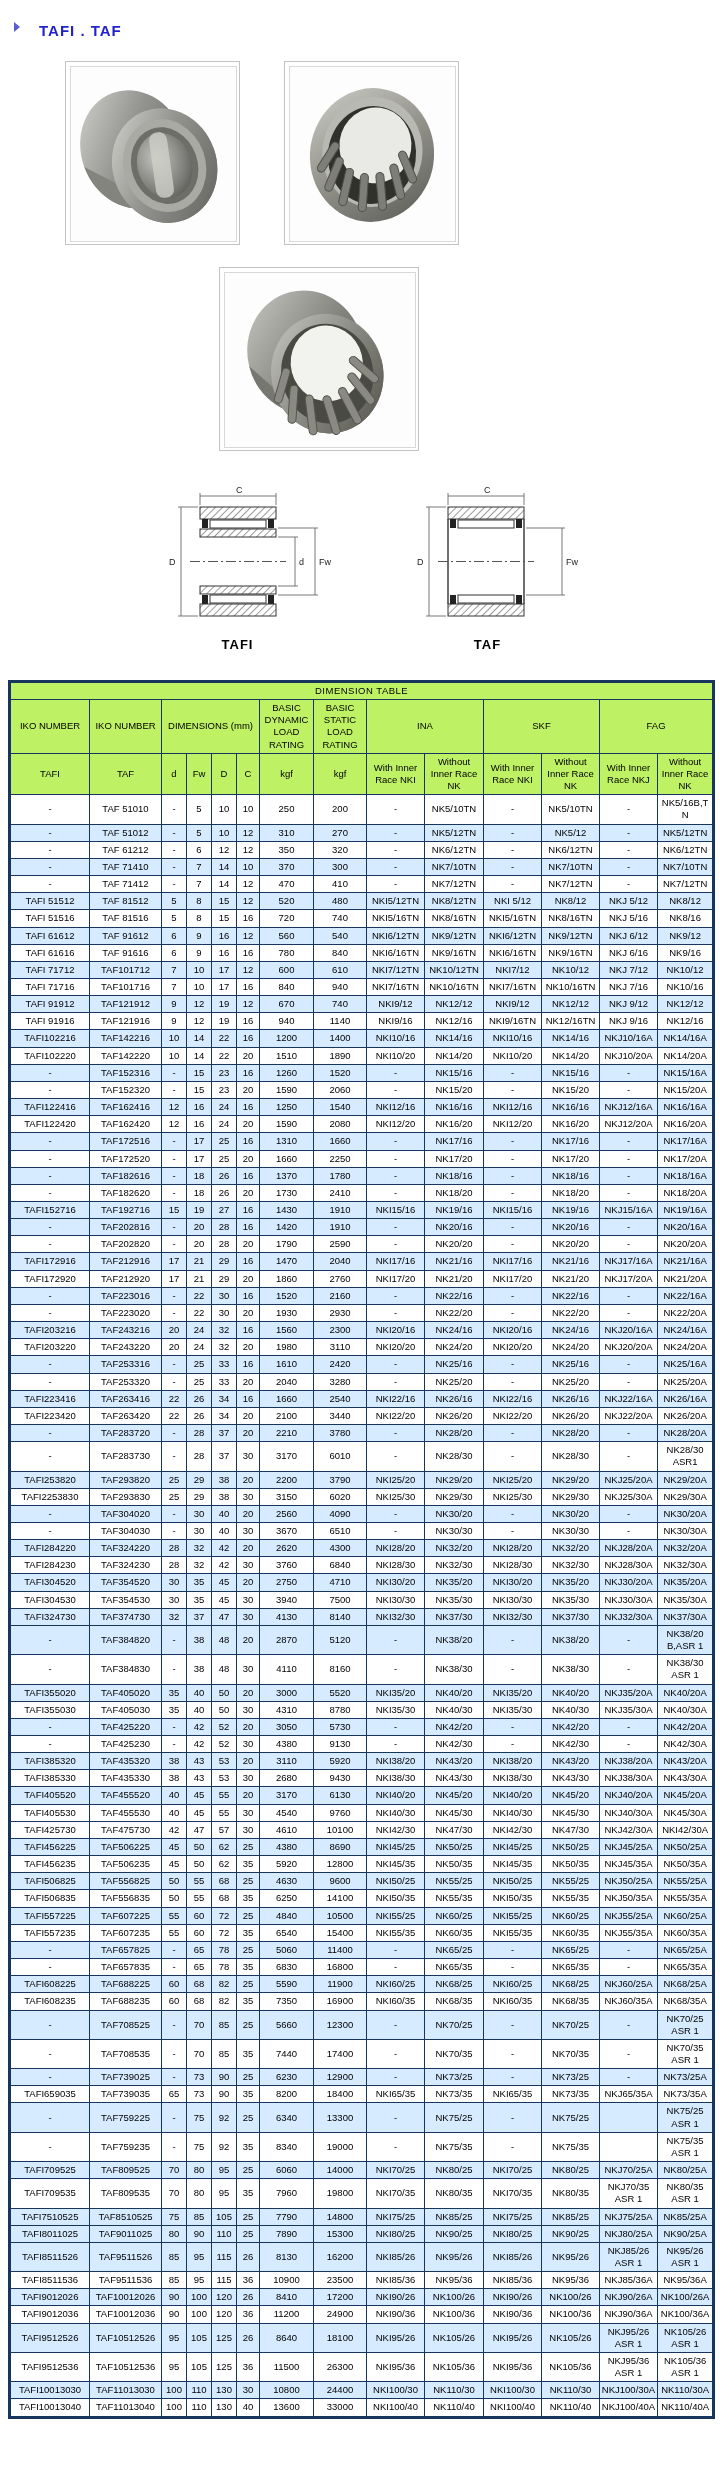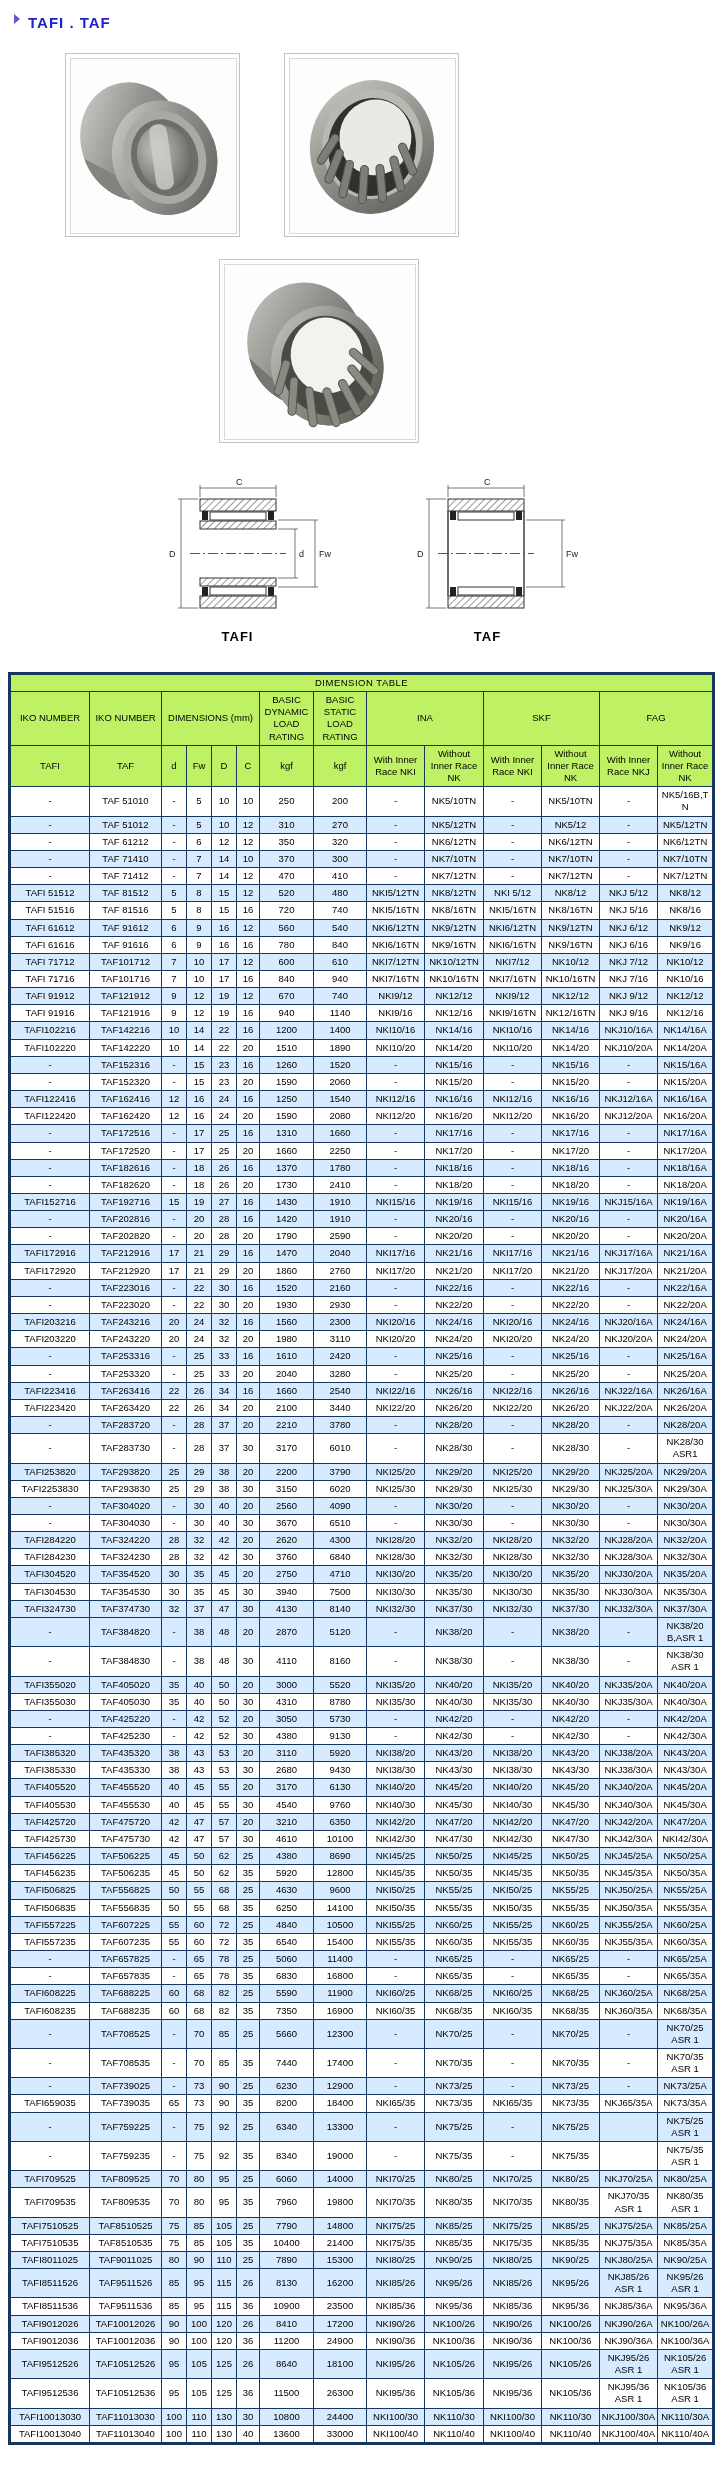--- a/index.html
+++ b/index.html
@@ -1,19 +1,19 @@
 <!DOCTYPE html>
 <html><head>
 <meta charset="utf-8">
 <style>
   html,body{margin:0;padding:0;background:#fff;}
   body{width:720px;font-family:"Liberation Sans",sans-serif;color:#000;}
 
   
-  .crumb{display:flex;gap:8px;padding:14px 0 0 14px;}
+  .crumb{display:flex;gap:19px;padding:14px 0 0 14px;margin-top:8px;}
   .crumb .arrow{width:0;height:0;border-left:6px solid #5b5bd6;border-top:5px solid transparent;border-bottom:5px solid transparent;}
   .crumb a{color:#2222cc;font-weight:bold;font-size:15px;letter-spacing:1px;text-decoration:none;font-family:"Liberation Sans",sans-serif;}
 
   
   .photos-row1{display:flex;gap:44px;margin:22px 0 0 65px;}
   .photos-row2{margin:22px 0 0 219px;}
   .photo-frame{background:#fff;border:1px solid #c3c3c3;padding:4px;box-sizing:border-box;}
   .photo-inner{border:1px solid #d8d8d8;overflow:hidden;background:#fdfdfd;}
   .pf-a{width:175px;height:184px;}
   .pf-a .photo-inner{width:165px;height:174px;}
@@ -1170,36 +1170,20 @@
           <td>30</td>
           <td>4540</td>
           <td>9760</td>
           <td>NKI40/30</td>
           <td>NK45/30</td>
           <td>NKI40/30</td>
           <td>NK45/30</td>
           <td>NKJ40/30A</td>
           <td>NK45/30A</td>
         </tr>
-        <tr class="alt">
-          <td>TAFI425720</td>
-          <td>TAF475720</td>
-          <td>42</td>
-          <td>47</td>
-          <td>57</td>
-          <td>20</td>
-          <td>3210</td>
-          <td>6350</td>
-          <td>NKI42/20</td>
-          <td>NK47/20</td>
-          <td>NKI42/20</td>
-          <td>NK47/20</td>
-          <td>NKJ42/20A</td>
-          <td>NK47/20A</td>
-        </tr>
         <tr>
           <td>TAFI425730</td>
           <td>TAF475730</td>
           <td>42</td>
           <td>47</td>
           <td>57</td>
           <td>30</td>
           <td>4610</td>
           <td>10100</td>
           <td>NKI42/30</td>
@@ -1506,36 +1490,20 @@
           <td>25</td>
           <td>7790</td>
           <td>14800</td>
           <td>NKI75/25</td>
           <td>NK85/25</td>
           <td>NKI75/25</td>
           <td>NK85/25</td>
           <td>NKJ75/25A</td>
           <td>NK85/25A</td>
         </tr>
-        <tr>
-          <td>TAFI7510535</td>
-          <td>TAF8510535</td>
-          <td>75</td>
-          <td>85</td>
-          <td>105</td>
-          <td>35</td>
-          <td>10400</td>
-          <td>21400</td>
-          <td>NKI75/35</td>
-          <td>NK85/35</td>
-          <td>NKI75/35</td>
-          <td>NK85/35</td>
-          <td>NKJ75/35A</td>
-          <td>NK85/35A</td>
-        </tr>
         <tr class="alt">
           <td>TAFI8011025</td>
           <td>TAF9011025</td>
           <td>80</td>
           <td>90</td>
           <td>110</td>
           <td>25</td>
           <td>7890</td>
           <td>15300</td>
           <td>NKI80/25</td>

